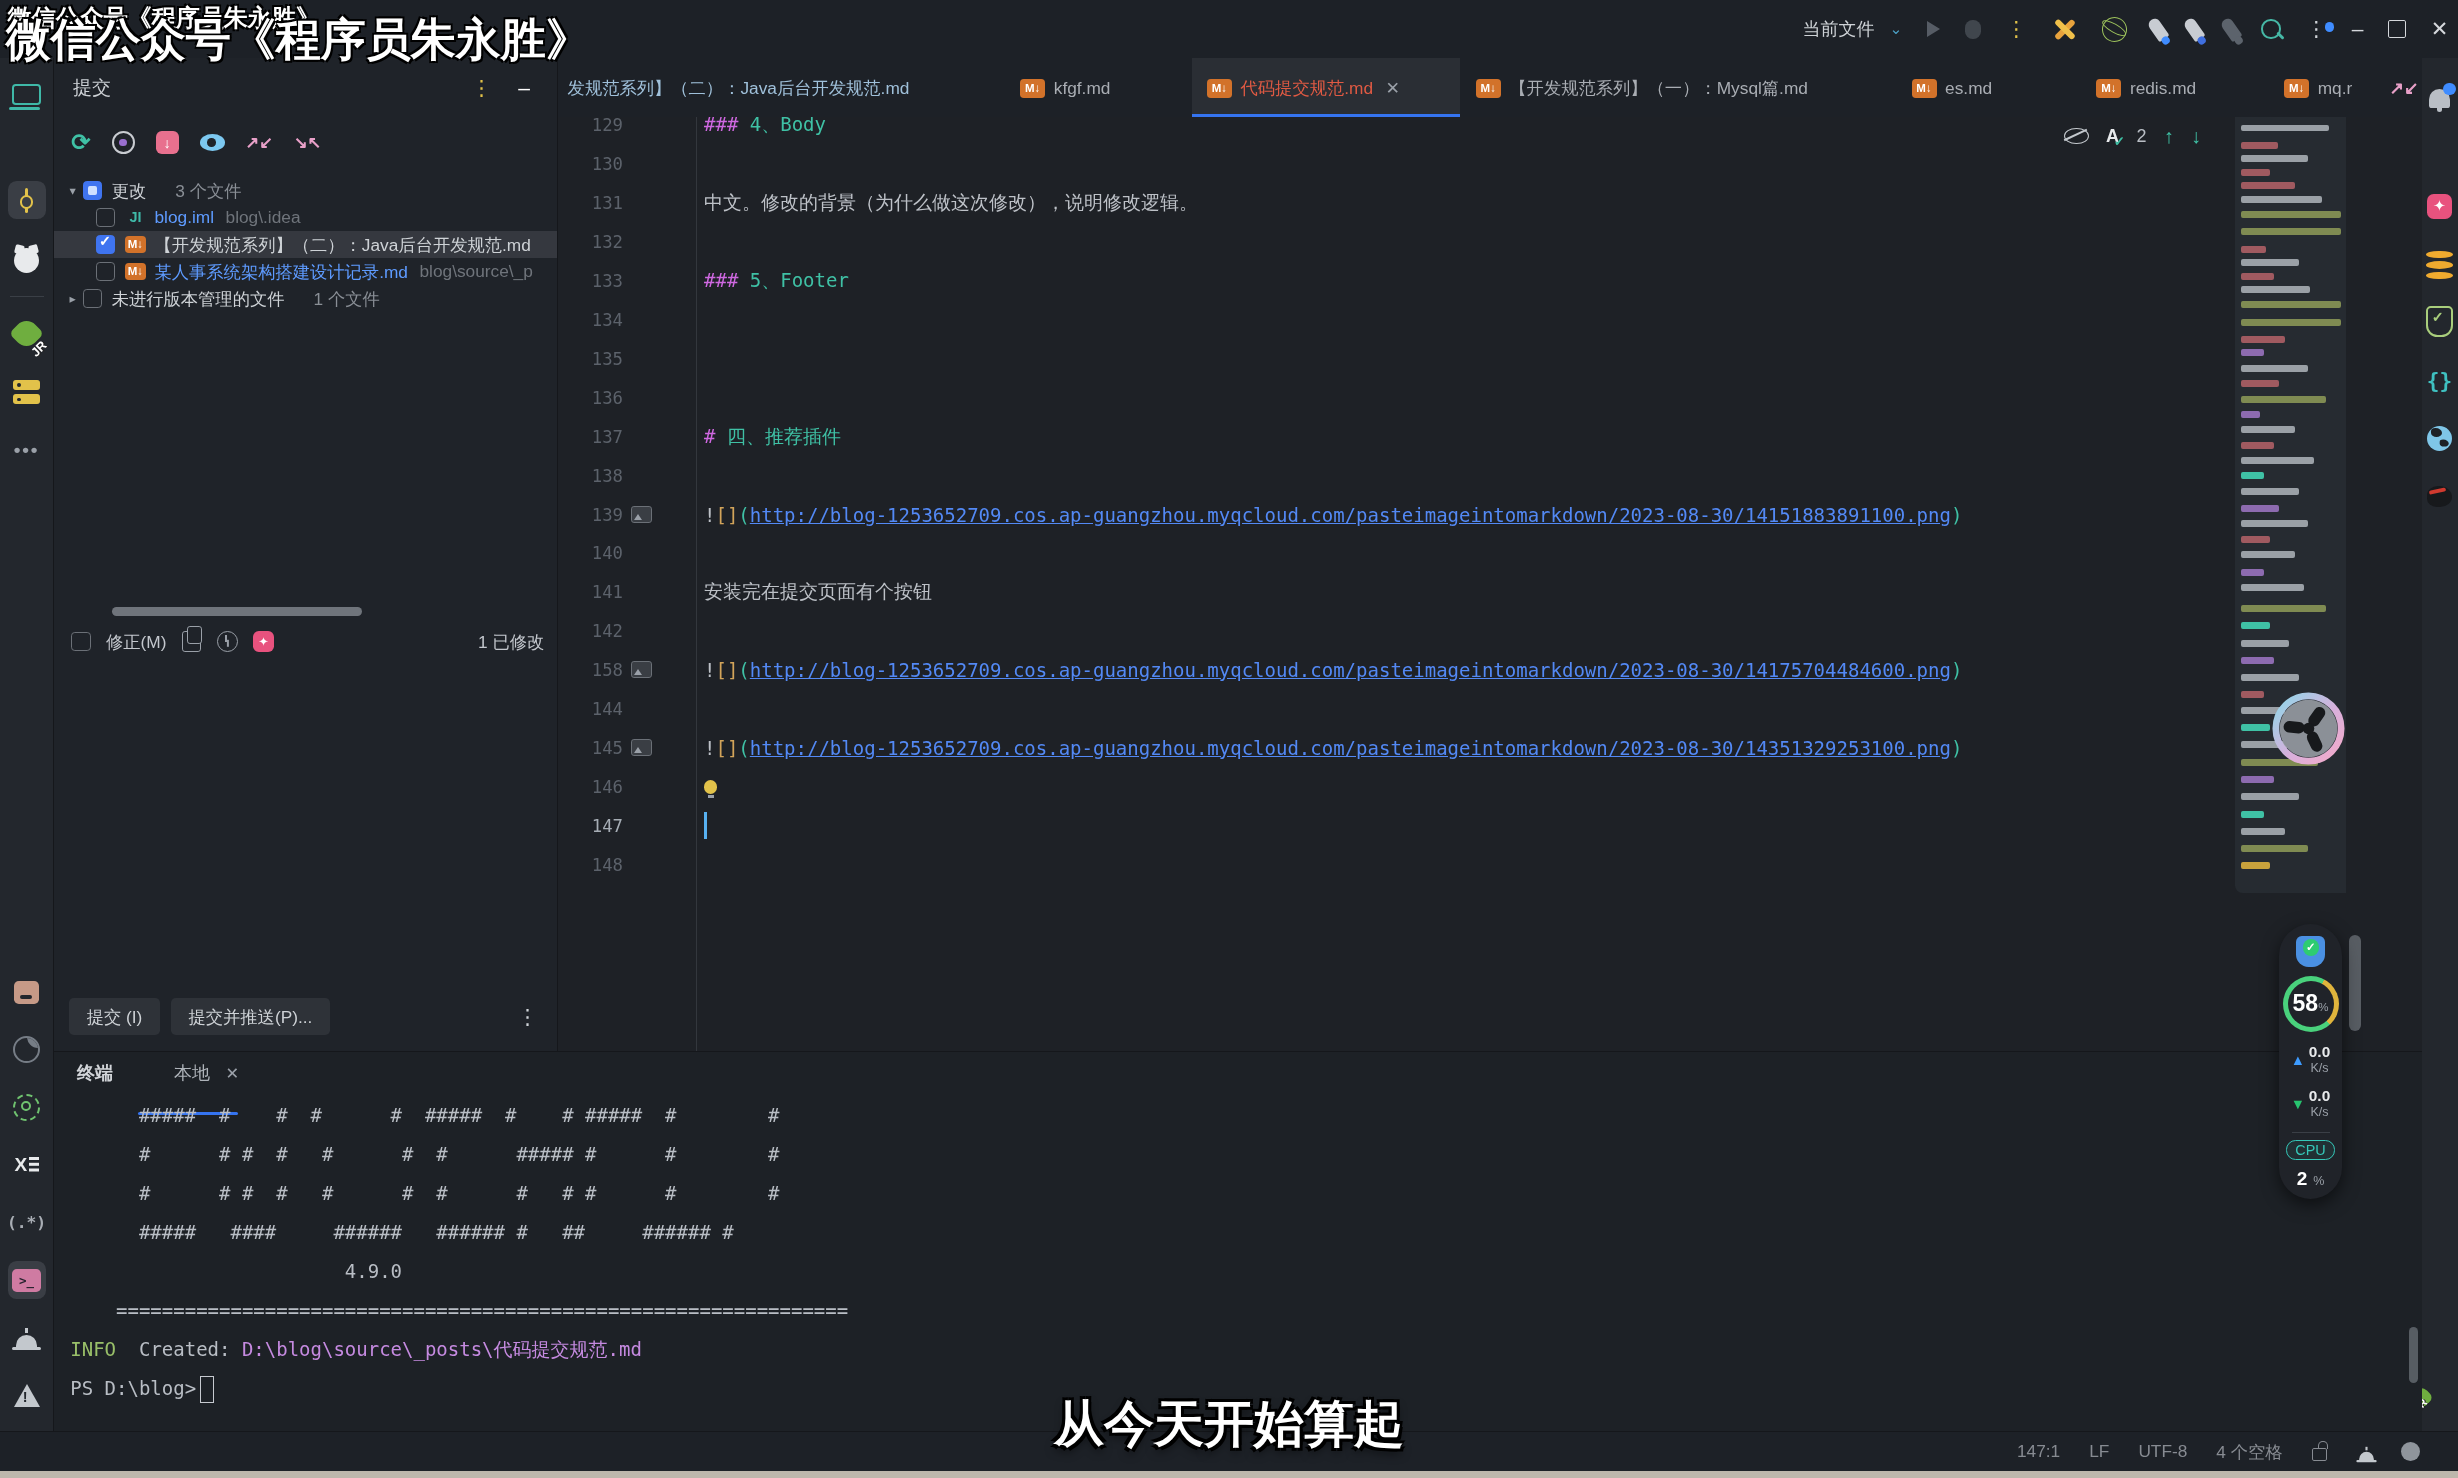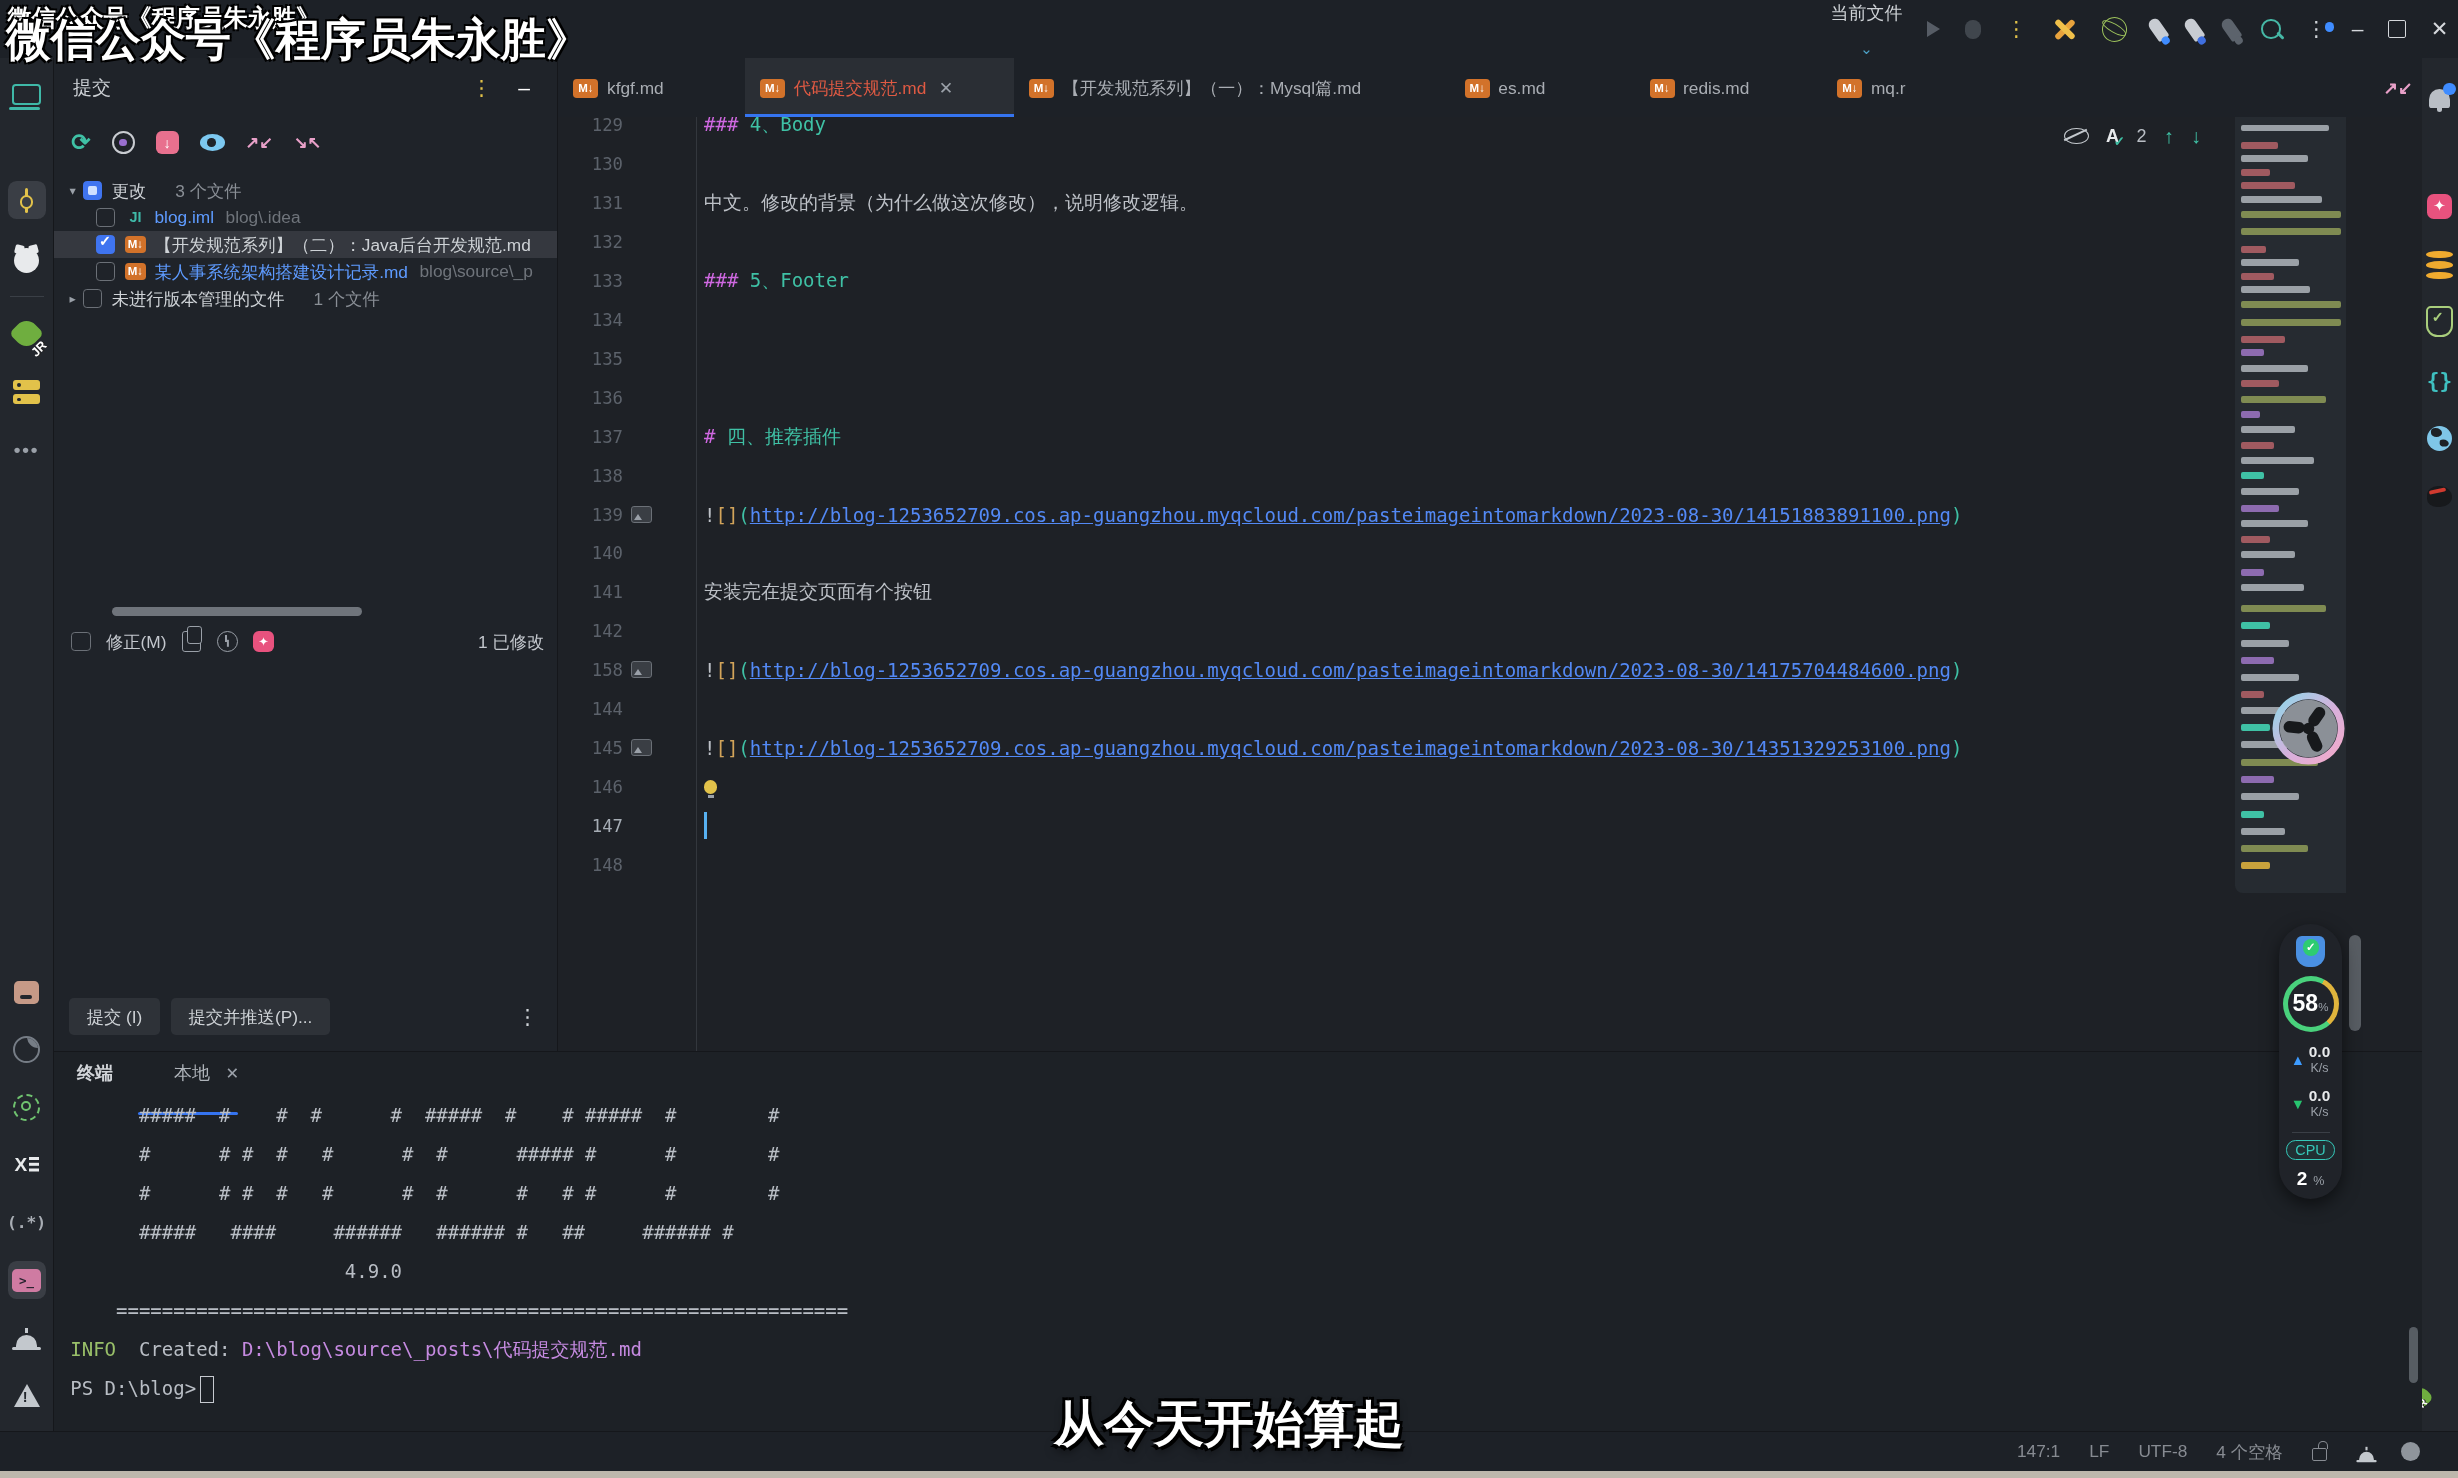--- a/index.html
+++ b/index.html
@@ -2,21 +2,21 @@
 <html><head>
 <meta charset="utf-8">
 <style>
   html,body{margin:0;padding:0;background:#000;}
   #screen{position:relative;width:2458px;height:1479px;background:#1d2126;overflow:hidden;
           font-family:"Liberation Sans",sans-serif;color:#bdc1c7;}
   .abs{position:absolute;}
   
   .titlebar{left:0;top:0;width:2458px;height:58px;background:#1d2127;border-bottom:1px solid #15171b;}
   .tb-right{position:absolute;right:9.6px;top:0;height:58px;display:flex;align-items:center;gap:25px;}
-  .cur-file{color:#ced2d6;font-size:18px;display:flex;align-items:center;gap:15px;flex-direction:column;}
+  .cur-file{color:#ced2d6;font-size:18px;display:flex;align-items:center;gap:15px;}
   .chev{color:#4da3c8;font-size:15.4px;}
   .play-ico{width:0;height:0;border-left:13.4px solid #6f7680;border-top:8.6px solid transparent;border-bottom:8.6px solid transparent;opacity:.7;}
   .bug-ico{width:15.4px;height:19px;background:#585f68;border-radius:7.7px;opacity:.6;position:relative;}
   .kebab{color:#e2c24a;font-size:21px;line-height:9.6px;letter-spacing:0;}
   .kebab.wt{color:#cfd3d8;position:relative;}
   .kebab.wt::after{content:"";position:absolute;right:-7.7px;top:-1.9px;width:9.6px;height:9.6px;border-radius:50%;background:#3f8cff;}
   .tool-wrench{position:relative;width:25px;height:25px;}
   .tool-wrench::before,.tool-wrench::after{content:"";position:absolute;left:10.6px;top:0;width:5.8px;height:25px;border-radius:2.9px;background:#e8a33d;transform:rotate(45deg);}
   .tool-wrench::after{background:#f0c04a;transform:rotate(-45deg);}
   .atom{width:23px;height:23px;border:1.9px solid #9ec45c;border-radius:50%;position:relative;transform:rotate(30deg);}
@@ -378,20 +378,23 @@
       <span class="modified-badge">1 已修改</span>
     </div>
     <div class="btnrow">
       <button class="cbtn" style="margin-left:15.4px;border:none;">提交 (I)</button>
       <button class="cbtn" style="margin-left:11.5px;border:none;">提交并推送(P)...</button>
       <span class="kebab" style="margin-left:auto;margin-right:19px;color:#cfd3d8;">⋮</span>
     </div>
   </div>
 
   <div class="abs tabbar" id="tabbar">
+    <div class="tab bluefile" style="width: 416px;">
+        <span style="margin-left: -5.8px;">发规范系列】（二）：Java后台开发规范.md</span>
+      </div>
       <div class="tab" style="width: 156px;">
         <span class="mdic">M↓</span>
         <span>kfgf.md</span>
       </div>
       <div class="tab active" style="width: 238px;">
         <span class="mdic">M↓</span>
         <span>代码提交规范.md</span>
         <span class="closex">✕</span>
       </div>
       <div class="tab" style="width: 405px;">

